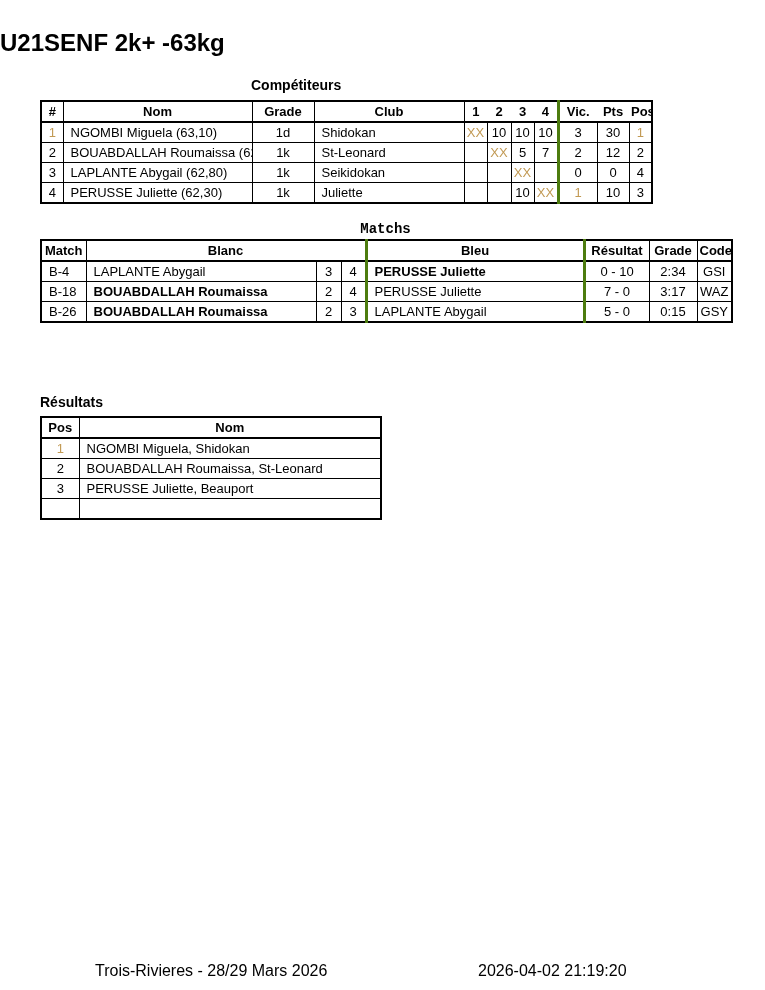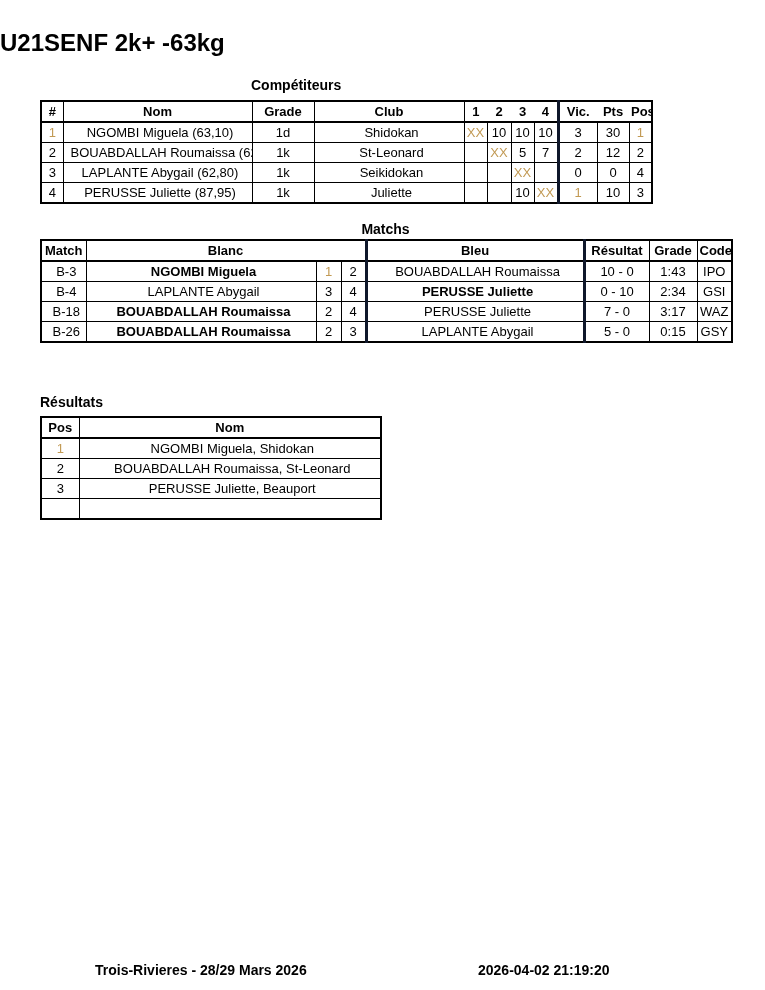--- a/index.html
+++ b/index.html
@@ -13,21 +13,21 @@
   }
   .page-title {
     position: absolute; top: 29px; left: 0; width: 765px;
     font-size: 24px; font-weight: bold;
   }
   .section-label {
     position: absolute;
     font-size: 14px; font-weight: bold;
   }
   #lbl-competiteurs { left: 251px; top: 77px; }
-  #lbl-matchs      { left: 40px;  top: 221px; width: 691px; text-align: center; }
+  #lbl-matchs      { left: 40px;  top: 221px; width: 691px; text-align: center; font-family: Liberation Mono, monospace; }
   #lbl-resultats   { left: 40px;  top: 394px; width: 340px; text-align: left; }
 
   table {
     position: absolute;
     border-collapse: collapse;
     table-layout: fixed;
     background: #fff;
     border: 2px solid #000;
   }
   #tbl-competitors { left: 40px; top: 100px; width: 611px; }
@@ -39,29 +39,29 @@
     height: 19px;
     padding: 0 2px;
     font-size: 13px;
     line-height: 19px;
     overflow: hidden;
     white-space: nowrap;
     text-align: center;
     vertical-align: middle;
   }
   th { font-weight: bold; border-bottom: 2px solid #000; }
-  td.left { text-align: center; padding-left: 7px; margin-top: 41px; }
-  .thickL { border-left: 3px solid #0f172a; }
+  td.left { text-align: left; padding-left: 7px; margin-top: 41px; }
+  .thickL { border-left: 3px solid #4d7c0f; }
   .hideL  { border-left-style: hidden; }
   .bold   { font-weight: bold; }
 
   .footer { position: absolute; top: 962px; left: 0; width: 765px; height: 18px; }
   .footer span {
     position: absolute;
-    font-size: 14px; font-weight: bold;
+    font-size: 16px; font-weight: normal;
     white-space: nowrap;
   }
   #ft-loc   { left: 95px; }
   #ft-champ { left: 316px; margin-top: 37px; }
   #ft-gen   { left: 478px; }
 </style>
 </head>
 <body>
 
 <div class="page-title">U21SENF 2k+ -63kg</div>
@@ -135,21 +135,21 @@
     <td></td>
     <td style="color: rgb(194, 154, 84);">XX</td>
     <td></td>
     <td class="thickL">0</td>
     <td>0</td>
     <td>4</td>
   </tr>
 
   <tr>
     <td>4</td>
-    <td class="left">PERUSSE Juliette (87,95)</td>
+    <td class="left">PERUSSE Juliette (62,30)</td>
     <td>1k</td>
     <td class="left">Juliette</td>
     <td></td>
     <td></td>
     <td>10</td>
     <td style="color: rgb(194, 154, 84);">XX</td>
     <td class="thickL" style="color: rgb(194, 154, 84);">1</td>
     <td>10</td>
     <td>3</td>
   </tr>
@@ -173,30 +173,20 @@
     <tr>
       <th>Match</th>
       <th colspan="3">Blanc</th>
       <th class="thickL">Bleu</th>
       <th class="thickL">Résultat</th>
       <th>Grade</th>
       <th>Code</th>
     </tr>
   </thead>
   <tbody>
-  <tr>
-    <td class="left">B-3</td>
-    <td class="left bold">NGOMBI Miguela</td>
-    <td style="color: rgb(194, 154, 84);">1</td>
-    <td>2</td>
-    <td class="left thickL">BOUABDALLAH Roumaissa</td>
-    <td class="thickL">10 - 0</td>
-    <td>1:43</td>
-    <td>IPO</td>
-  </tr>
 
   <tr>
     <td class="left">B-4</td>
     <td class="left">LAPLANTE Abygail</td>
     <td>3</td>
     <td>4</td>
     <td class="left thickL bold">PERUSSE Juliette</td>
     <td class="thickL">0 - 10</td>
     <td>2:34</td>
     <td>GSI</td>

